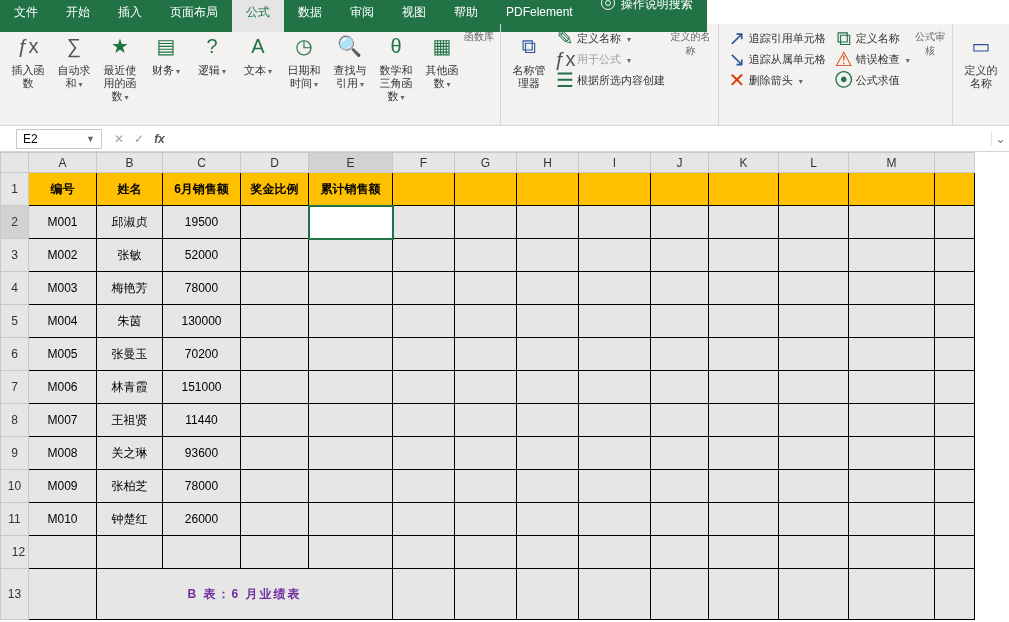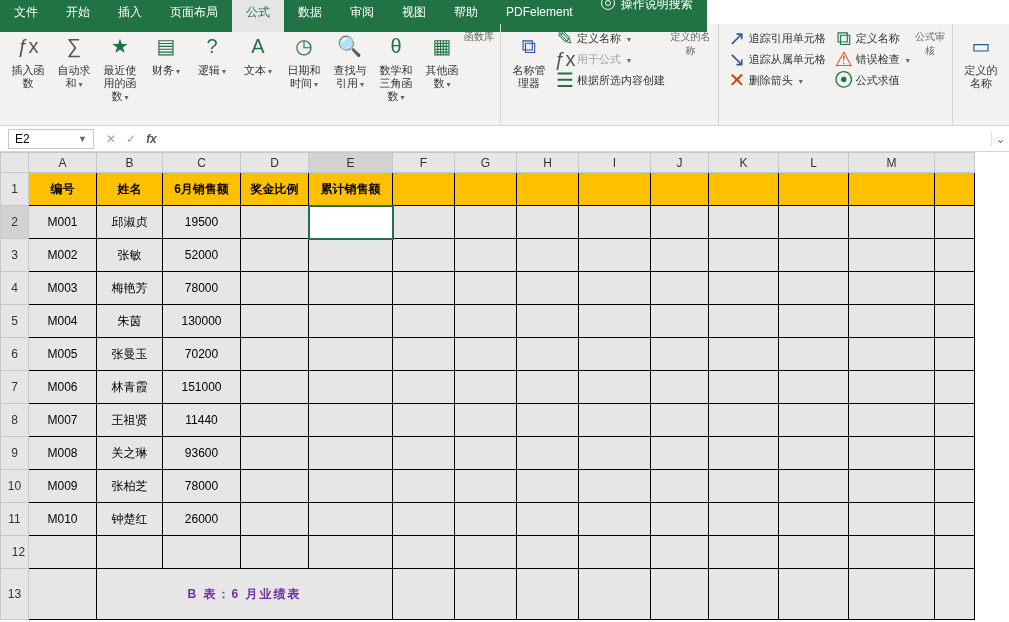--- a/index.html
+++ b/index.html
@@ -23,21 +23,21 @@
   .big-btn .lbl { line-height: 1.2; }
   .drop::after { content: "▾"; font-size: 8px; color: #666; margin-left: 2px; }
 
   .small-row { display:flex; flex-direction:column; gap:1px; }
   .small-btn { display: flex; align-items: center; gap: 4px; font-size: 11px; color: #333; padding: 2px 4px; cursor: pointer; white-space: nowrap; }
   .small-btn.disabled { color: #a0a0a0; }
   .mini-icon { width: 16px; height: 16px; display:flex; align-items:center; justify-content:center; }
 
   
   .formula-bar { display: flex; align-items: center; height: 26px; border-bottom: 1px solid #d4d4d4; background: #fff; }
-  .name-box { width: 86px; border: 1px solid #c8c8c8; margin: 2px 4px 2px 8px; padding: 2px 6px; font-size: 12px; display:flex; justify-content:space-between; align-items:center; background:#fff; }
+  .name-box { width: 86px; border: 1px solid #c8c8c8; margin: 2px 4px 2px 16px; padding: 2px 6px; font-size: 12px; display:flex; justify-content:space-between; align-items:center; background:#fff; }
   .name-box .dd { color:#666; font-size:9px; }
   .fx-ctrls { display: flex; align-items: center; gap: 10px; padding: 0 8px; color: #a0a0a0; }
   .fx-ctrls .fx-label { font-style: italic; color: #555; font-weight: bold; }
   .formula-input { flex: 1; border: none; outline: none; padding: 2px 6px; font-size: 12px; }
   .fb-expand { width:18px; text-align:center; color:#777; border-left:1px solid #e1e1e1; }
 
   
   .sheet-wrap { position: relative; overflow: hidden; height: calc(622px - 24px - 102px - 26px); }
   table.sheet { border-collapse: collapse; table-layout: fixed; }
   .sheet th, .sheet td { border: 1px solid #000; font-size: 12px; text-align: center; vertical-align: middle; }

